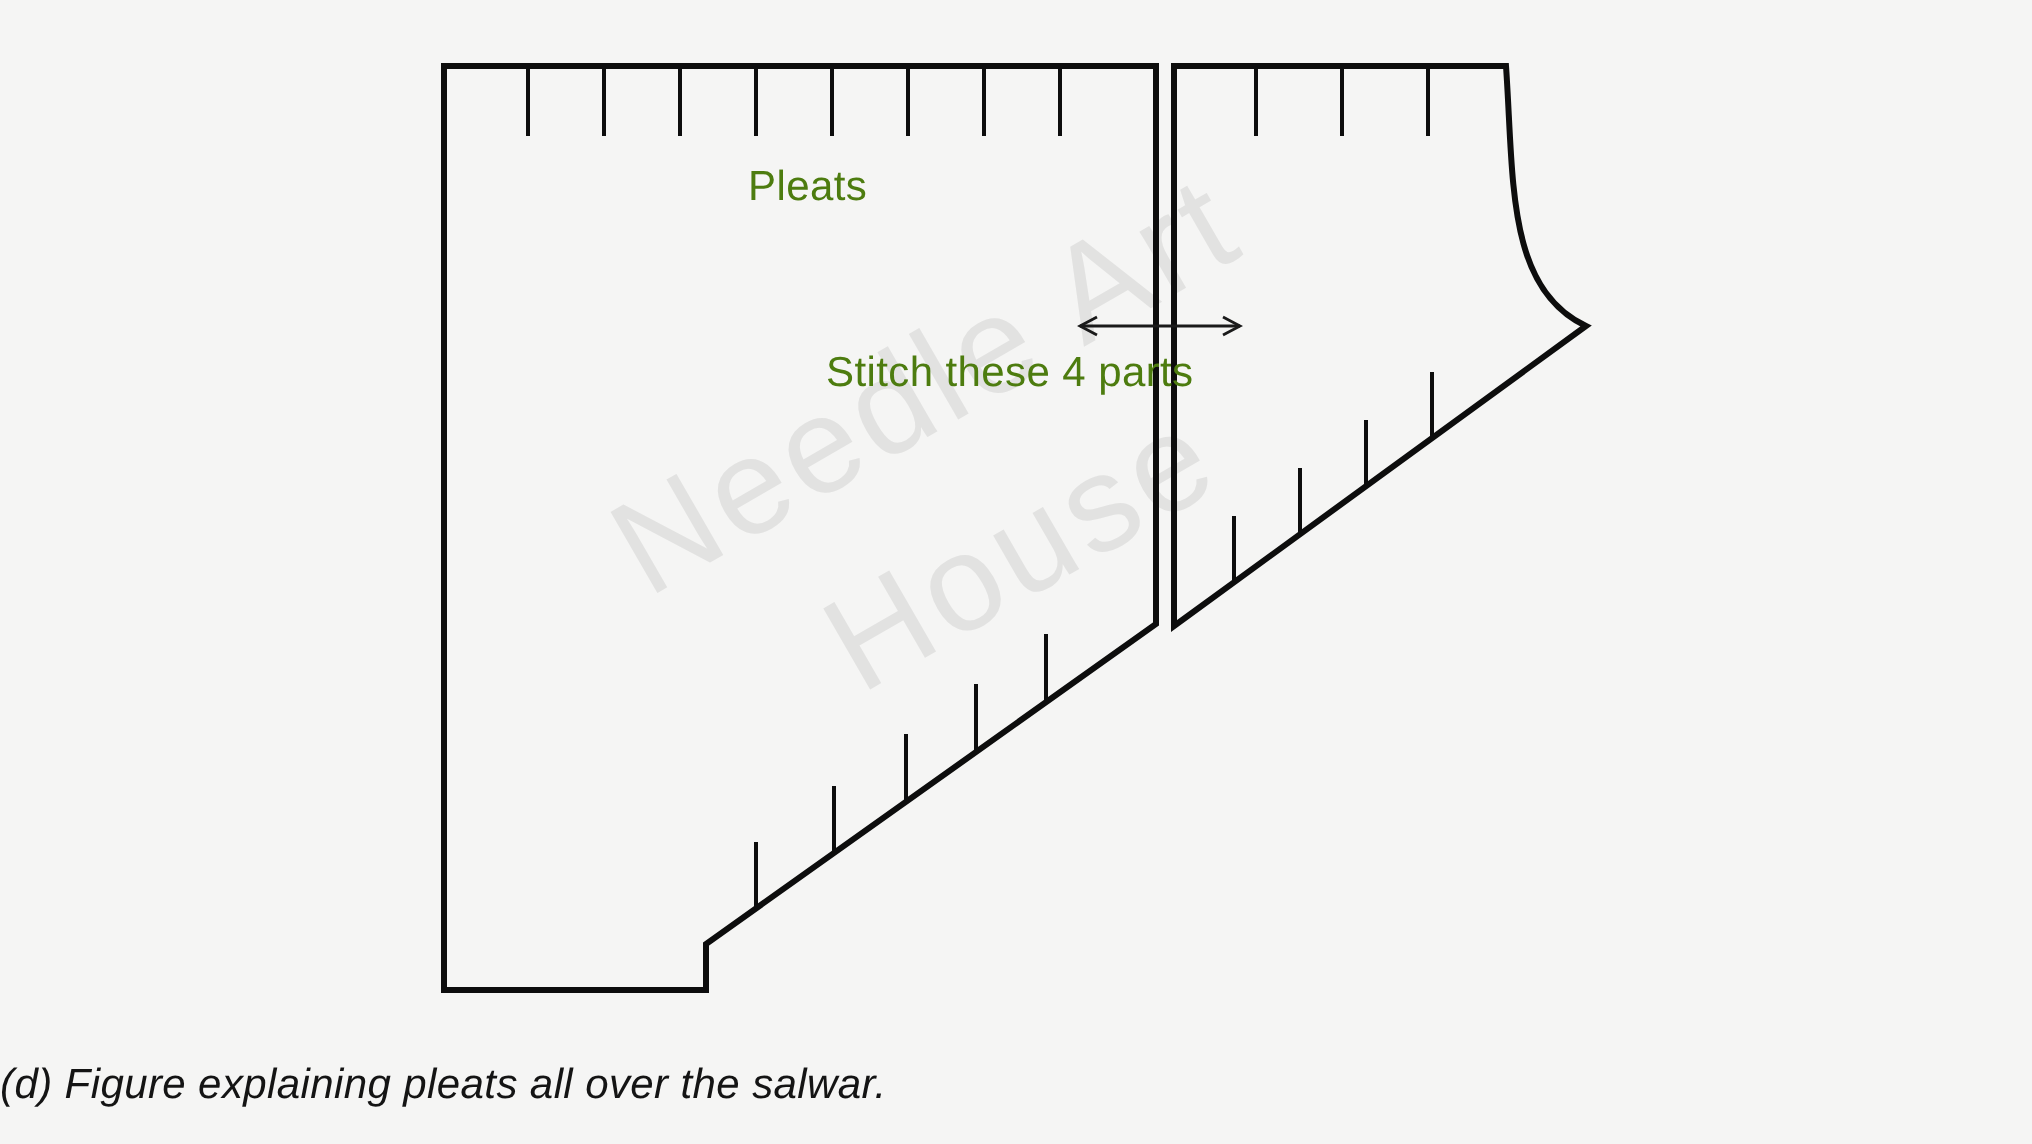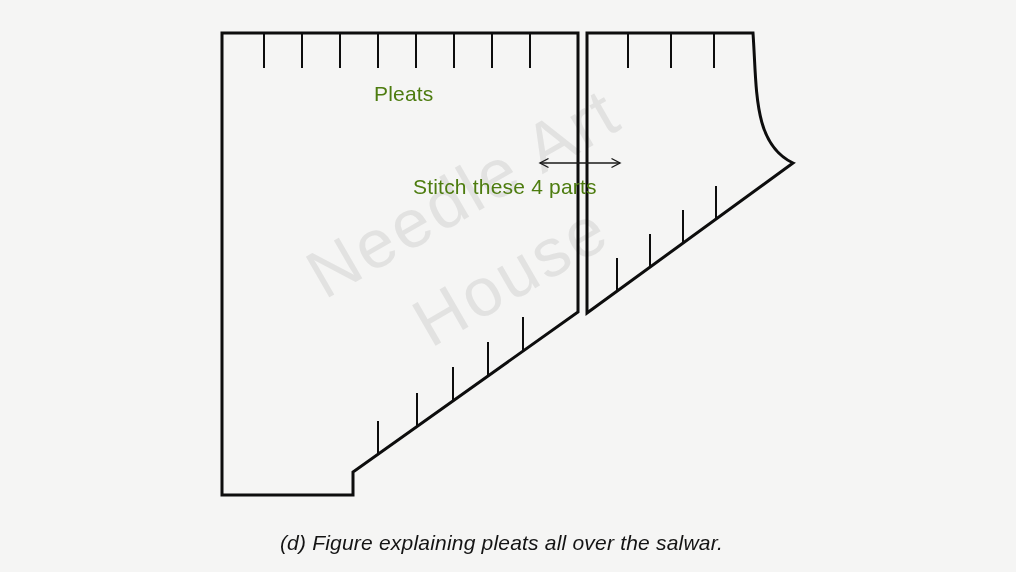--- a/index.html
+++ b/index.html
@@ -20,21 +20,21 @@
 
   #tick-layer { position:absolute; left:0; top:0; width:1016px; height:572px; z-index:2; pointer-events:none; }
   .tick { position:absolute; width:2.5px; background:var(--ink); }
 
   .label { position:absolute; z-index:3; color:#4d7c0f; font-size:21px; letter-spacing:0.2px; white-space:nowrap; }
   .label-pleats { left:374px; top:82px; }
   .label-stitch { left:413px; top:175px; }
 
   .caption {
     position:absolute; z-index:3; left:0; top:531px; width:1003px;
-    text-align:center; font-style:italic; font-size:21px; color:#141414;
+    font-style:italic; font-size:21px; color:#141414;
     letter-spacing:0.2px;
   }
 </style>
 </head>
 <body>
 
 <div class="stage">
 
   <div class="watermark">
     <div>Needle Art</div>

